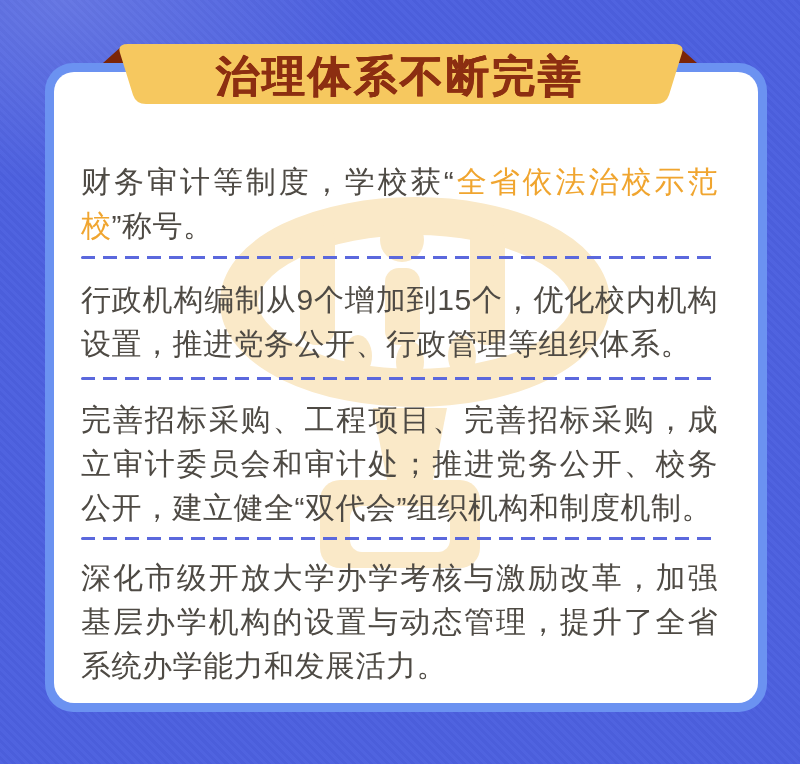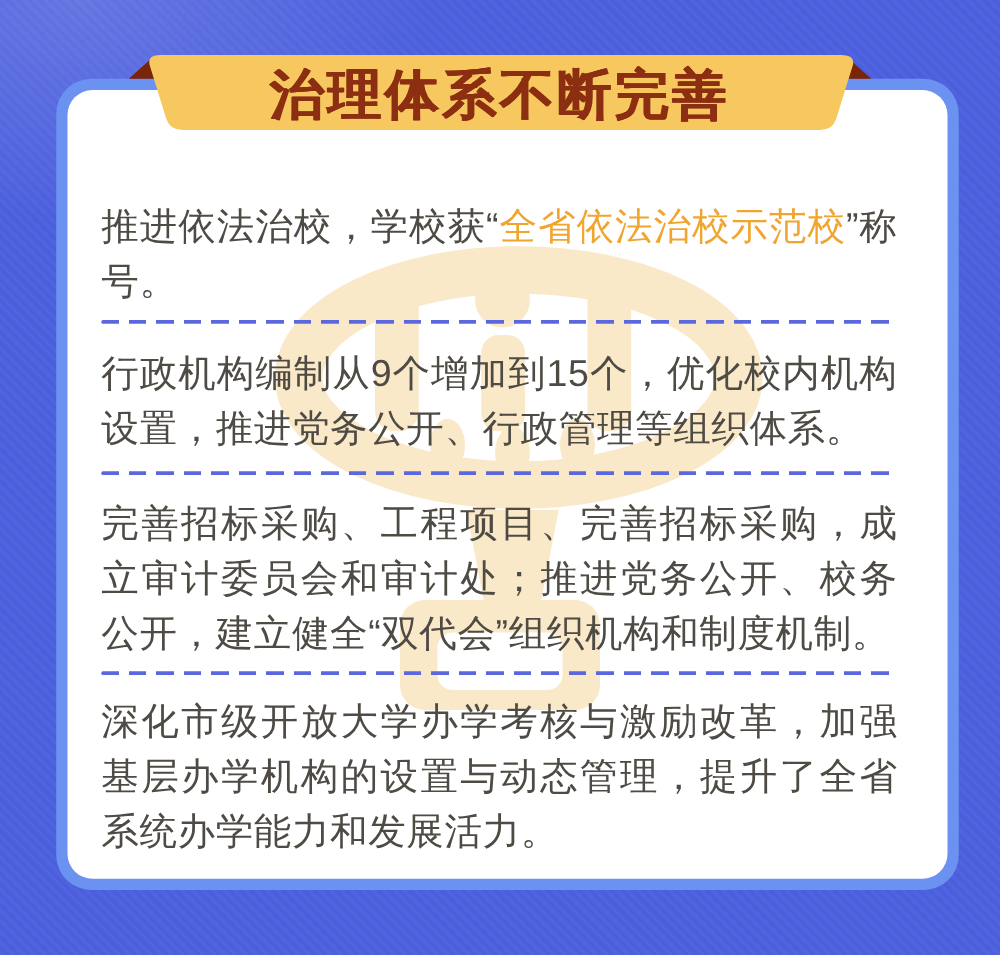--- a/index.html
+++ b/index.html
@@ -89,21 +89,21 @@
         <ellipse cx="158" cy="188" rx="14" ry="21"></ellipse>
         <ellipse cx="210" cy="194" rx="14" ry="21"></ellipse>
         <ellipse cx="262" cy="188" rx="14" ry="21"></ellipse>
         <path d="M173 240 L247 240 L233 312 L187 312 Z"></path>
         <rect x="120" y="312" width="160" height="88" rx="20"></rect>
         <rect x="150" y="338" width="100" height="46" rx="12" fill="#FFFFFF"></rect>
       </g>
     </svg>
 
     <div class="content">
-        <p class="para"><span>推进依法治校，学校获“</span><span class="hl">全省依法治校示范校</span><span>”称号。</span></p>
+        <p class="para"><span>财务审计等制度，学校获“</span><span class="hl">全省依法治校示范校</span><span>”称号。</span></p>
         <div class="sep s1"></div>
         <p class="para"><span>行政机构编制从9个增加到15个，优化校内机构设置，推进党务公开、行政管理等组织体系。</span></p>
         <div class="sep s2"></div>
         <p class="para"><span>完善招标采购、工程项目、完善招标采购，成立审计委员会和审计处；推进党务公开、校务公开，建立健全“双代会”组织机构和制度机制。</span></p>
         <div class="sep s3"></div>
         <p class="para"><span>深化市级开放大学办学考核与激励改革，加强基层办学机构的设置与动态管理，提升了全省系统办学能力和发展活力。</span></p>
       </div>
   </div>
 </div>
 

